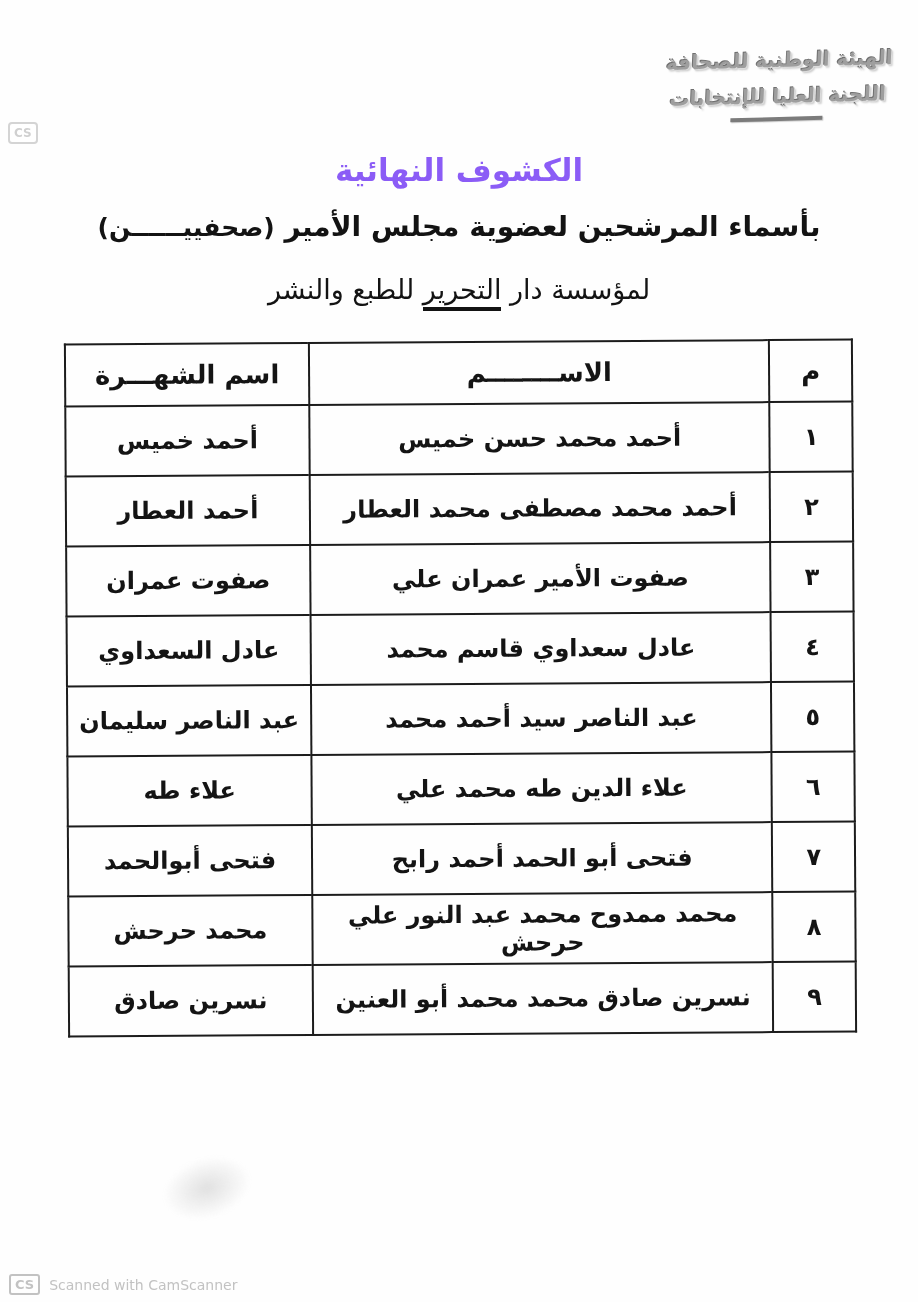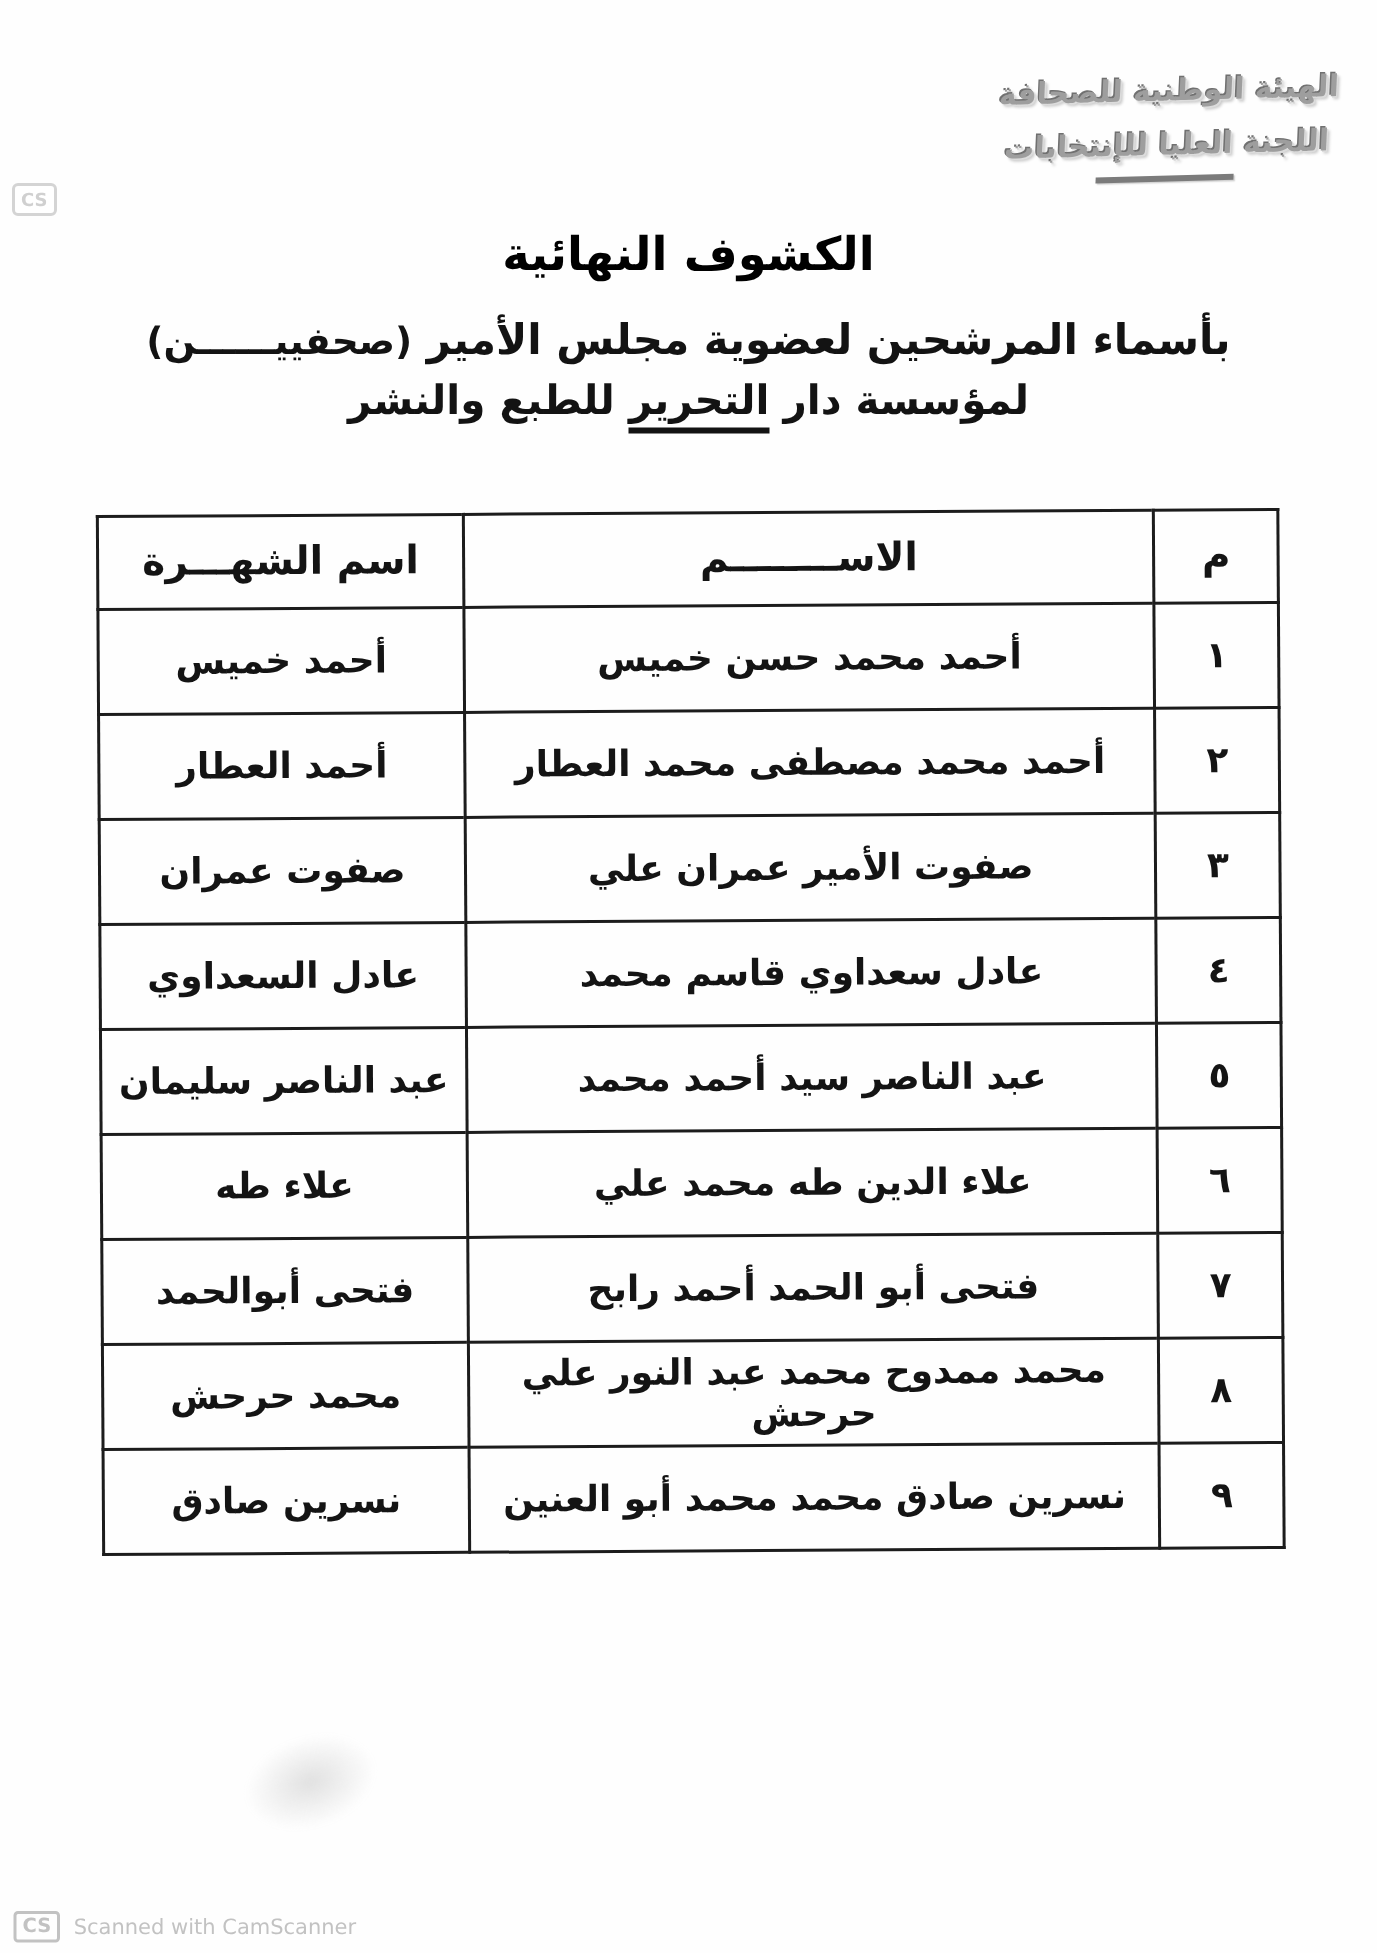--- a/index.html
+++ b/index.html
@@ -30,30 +30,30 @@
     border:2px solid #d4d4d4; border-radius:4px;
     color:#d0d0d0; font-weight:bold; font-size:12px;
     padding:2px 4px; background:#fff;
     font-family:"DejaVu Sans", sans-serif;
   }
 
   
   .titles { position:absolute; top:0; left:0; width:918px; direction:rtl; text-align:center; }
   .title-main {
     position:absolute; top:152px; width:100%;
-    font-size:31px; font-weight:bold; color:#000000;
+    font-size:31px; font-weight:bold; color:#8b5cf6;
   }
   .title-sub {
     position:absolute; top:210px; width:100%;
     font-size:28px; font-weight:bold; color:#131313; white-space:nowrap;
   }
   .title-sub .paren { font-size:25px; }
   .title-org {
-    position:absolute; top:252px; width:100%;
-    font-size:27px; font-weight:bold; color:#131313;
+    position:absolute; top:274px; width:100%;
+    font-size:27px; font-weight:normal; color:#131313;
   }
   .underlined-word {
     border-bottom:4px solid #131313; padding-bottom:2px;
   }
 
   
   table.candidates {
     position:absolute; top:341px; left:66px; width:789px;
     border-collapse:collapse; direction:rtl;
     transform:rotate(-0.35deg);

